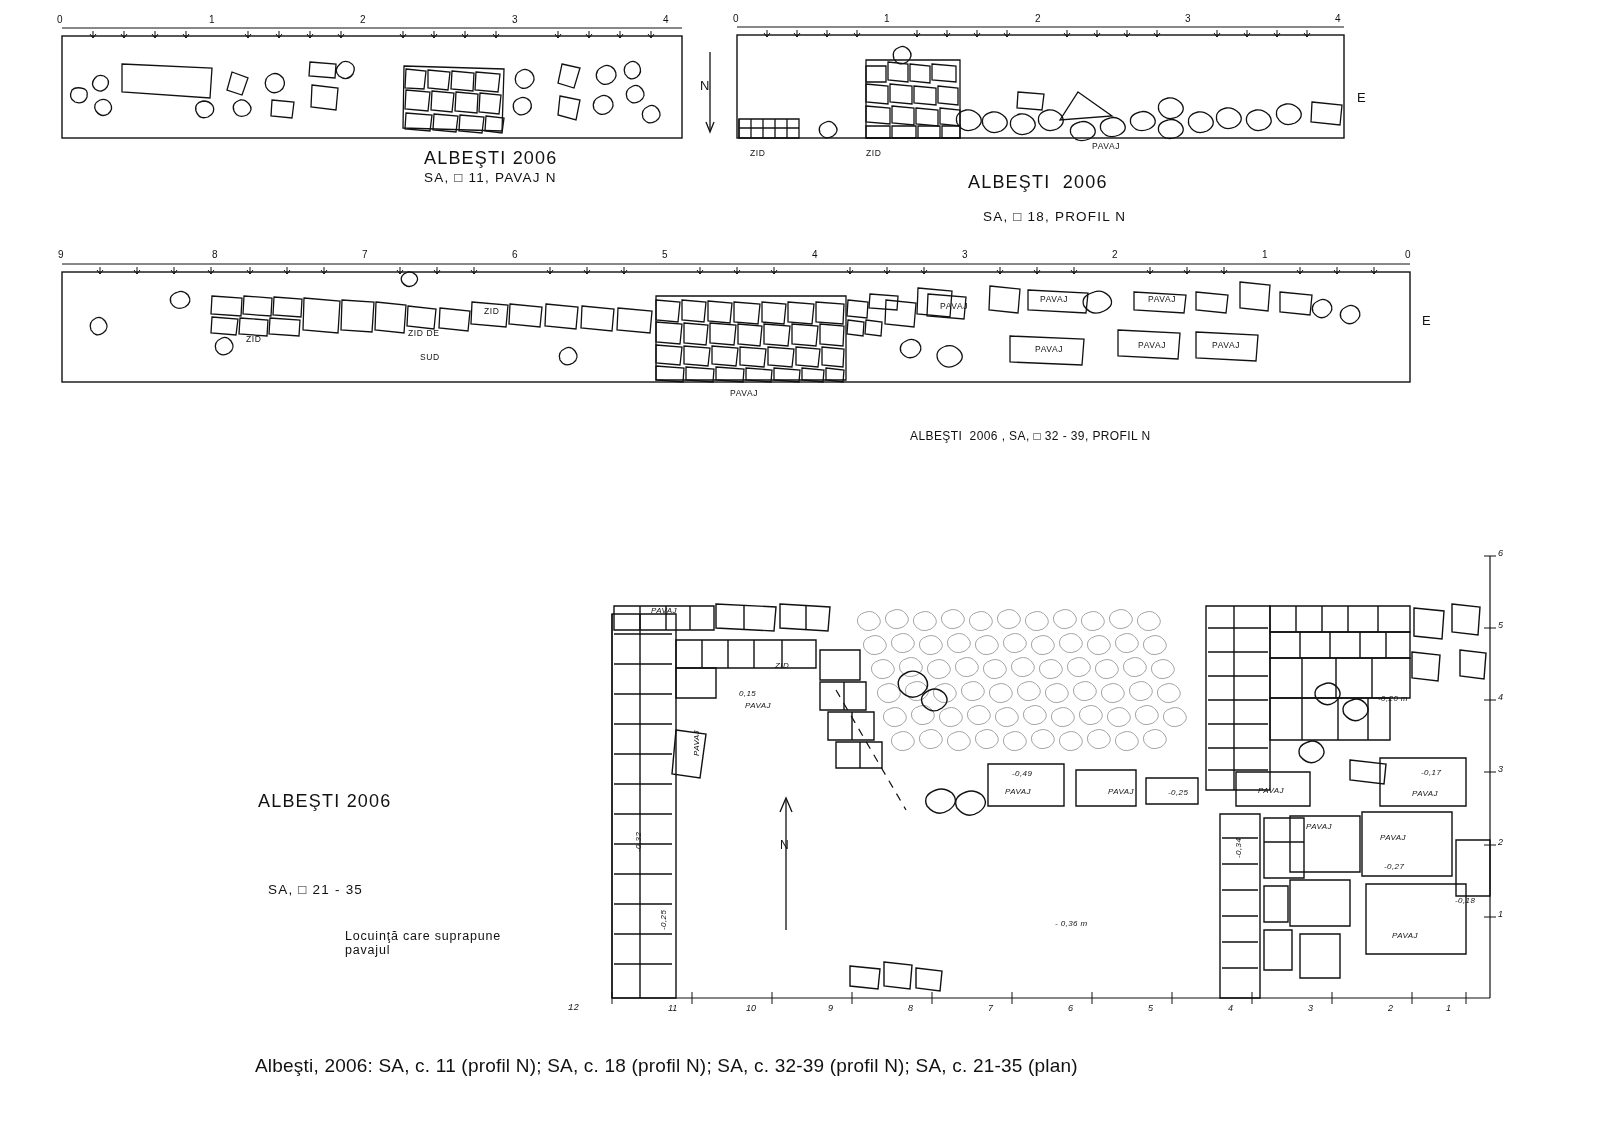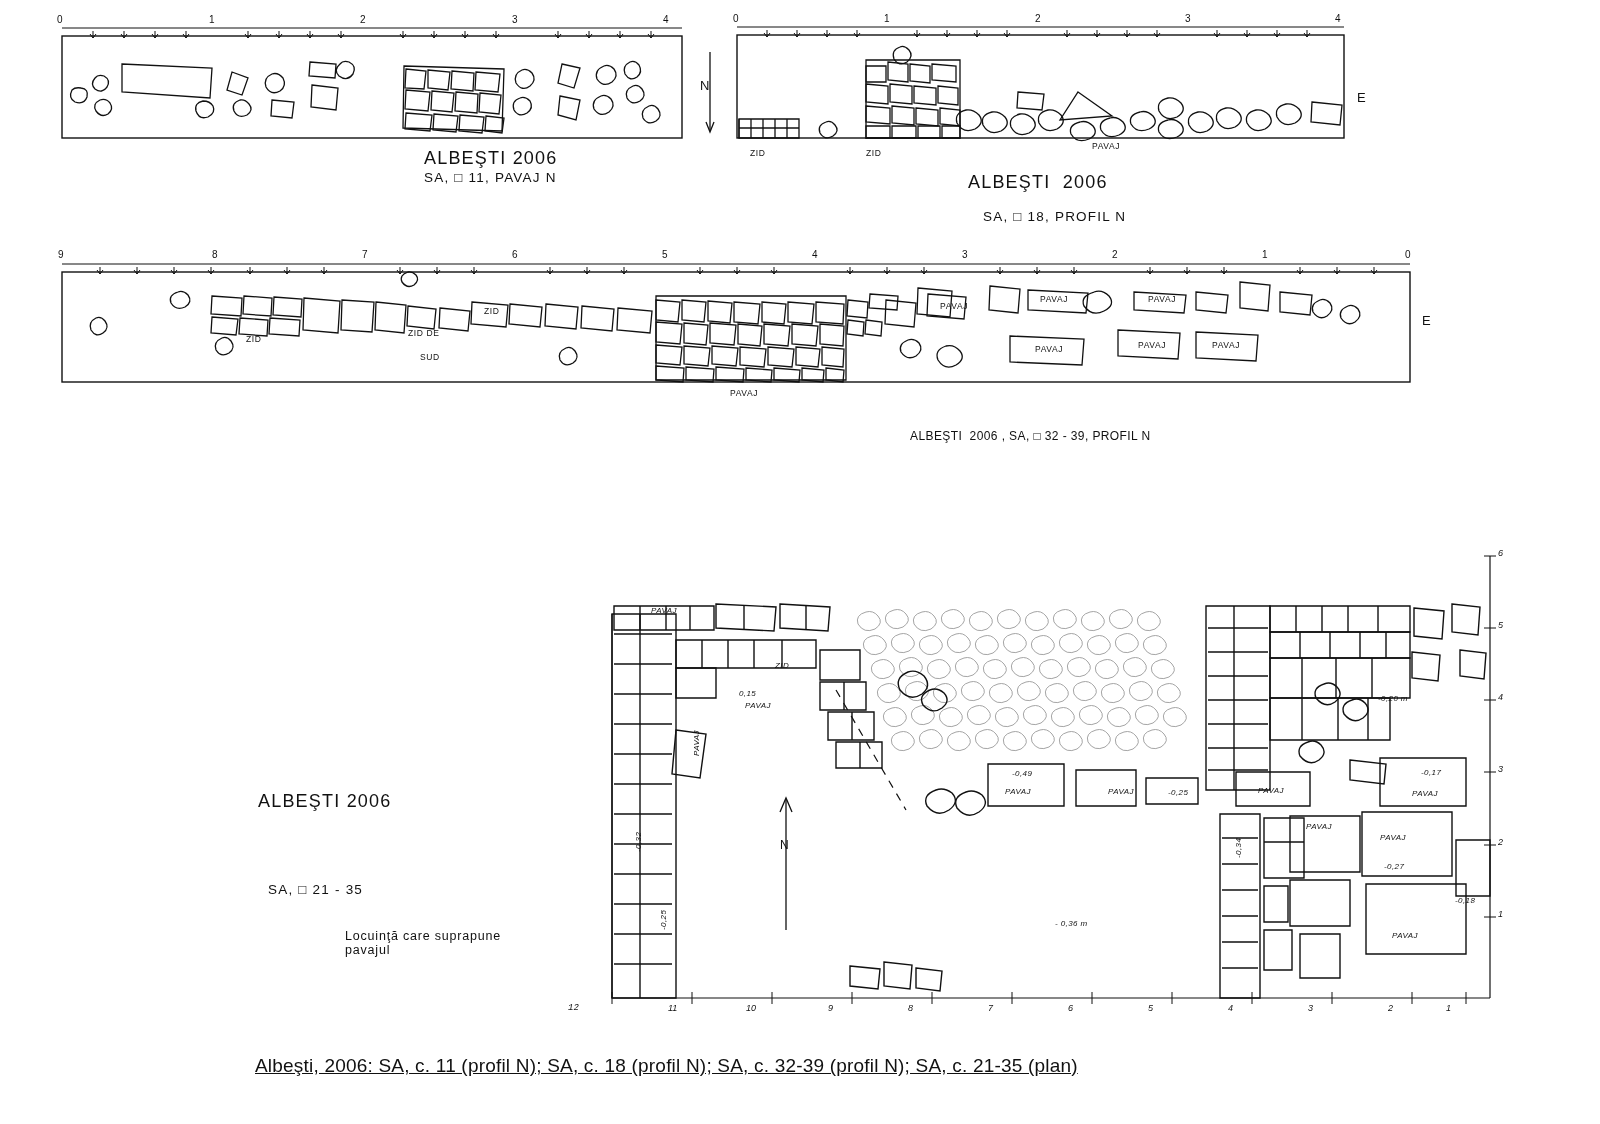--- a/index.html
+++ b/index.html
@@ -543,15 +543,15 @@
   <div class="lbl tiny" style="left:1412px;top:789px;">PAVAJ</div>
   <div class="lbl tiny" style="left:1378px;top:694px;">-0,20 m</div>
   <div class="lbl tiny rot" style="left:1234px;top:858px;">-0,34</div>
   <div class="lbl tiny" style="left:1306px;top:822px;">PAVAJ</div>
   <div class="lbl tiny" style="left:1380px;top:833px;">PAVAJ</div>
   <div class="lbl tiny" style="left:1384px;top:862px;">-0,27</div>
   <div class="lbl tiny" style="left:1455px;top:896px;">-0,18</div>
   <div class="lbl tiny" style="left:1392px;top:931px;">PAVAJ</div>
   <div class="lbl tiny" style="left:1055px;top:919px;">- 0,36 m</div>
 
-  <div class="lbl" style="left:255px;top:1055px;font-size:19px;letter-spacing:.2px;text-decoration:underline;">Albeşti, 2006: SA, c. 11 (profil N); SA, c. 18 (profil N); SA, c. 32-39 (profil N); SA, c. 21-35 (plan)</div>
+  <div class="lbl" style="left:255px;top:1055px;font-size:19px;letter-spacing:.2px;">Albeşti, 2006: SA, c. 11 (profil N); SA, c. 18 (profil N); SA, c. 32-39 (profil N); SA, c. 21-35 (plan)</div>
 
 </div>
 
 </body></html>

